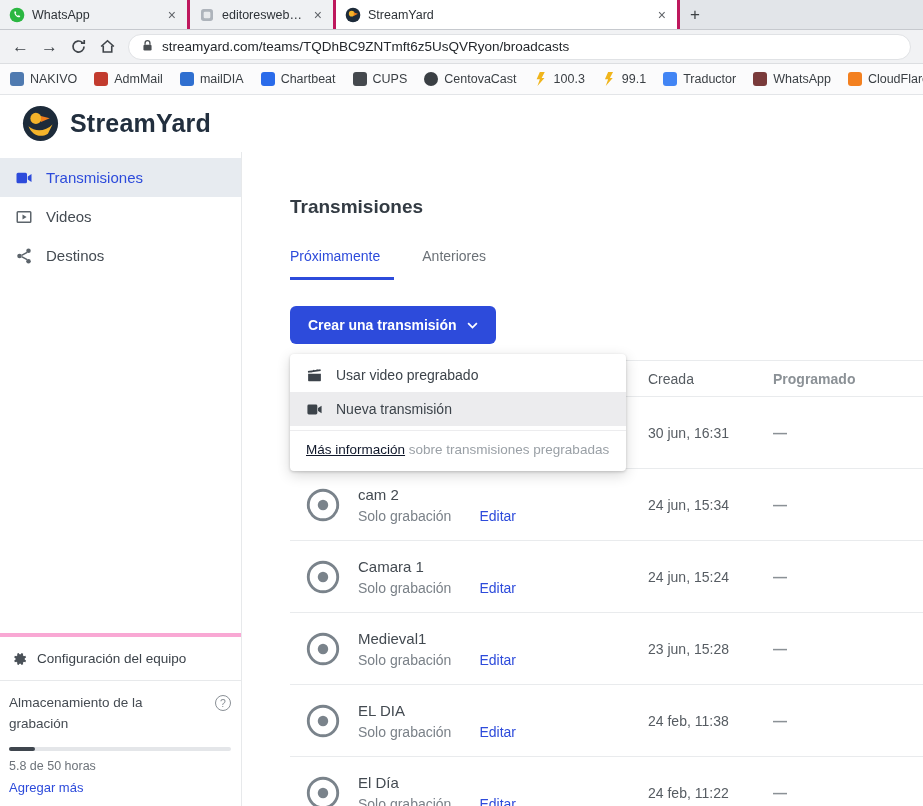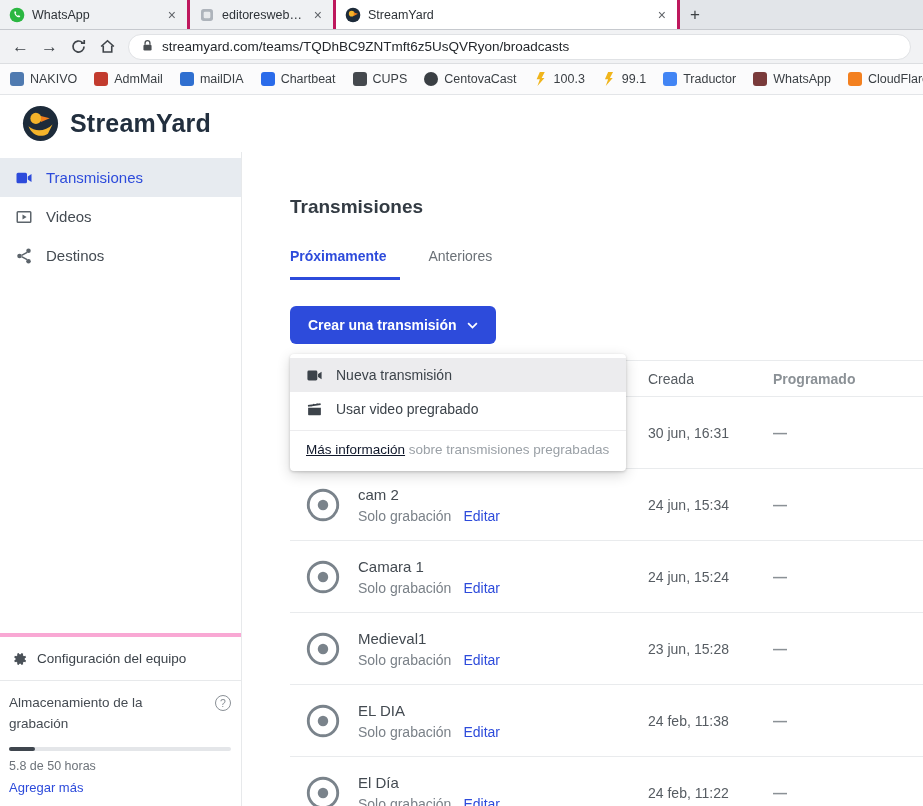--- a/index.html
+++ b/index.html
@@ -79,21 +79,21 @@
   .usage { margin-top:8px; font-size:12.5px; color:#6d737a; }
   .add-more { display:inline-block; margin-top:7px; font-size:13px; color:#2d4bdb;
               font-weight:500; text-decoration:none; cursor:pointer; }
 
   
   .main { flex:1; padding:44px 0 0 48px; overflow:hidden; }
   .page-title { font-size:19px; font-weight:700; color:#333b43; margin-bottom:30px; }
   .mtabs { display:flex; }
   .mtab { font-size:14px; color:#6b7177; padding:0 14px 13px 0; margin-right:28px;
           border-bottom:3px solid transparent; cursor:pointer; }
-  .mtab.active { color:#2d4bdb; font-weight:700; border-bottom-color:#2d4bdb; }
+  .mtab.active { color:#2d4bdb; font-weight:400; border-bottom-color:#2d4bdb; }
 
   .broadcast-area { position:relative; margin-top:26px; }
   .create-btn { display:inline-flex; align-items:center; gap:10px; height:38px;
                 padding:0 18px; background:#2d4bdb; color:#fff; border:none;
                 border-radius:6px; font-size:14px; font-weight:600;
                 font-family:"Liberation Sans", sans-serif; cursor:pointer; }
   .create-btn svg { width:11px; height:7px; }
 
   .dropdown { position:absolute; top:48px; left:0; width:336px; background:#fff;
               border-radius:4px; box-shadow:0 1px 3px rgba(0,0,0,.18),
@@ -109,21 +109,21 @@
   .table { margin-top:16px; border-top:1px solid #e9ebed; }
   .thead { display:flex; align-items:center; height:36px; font-size:13.5px;
            color:#6b7177; border-bottom:1px solid #e9ebed; }
   .trow { display:flex; align-items:center; height:72px;
           border-bottom:1px solid #e9ebed; }
   .cell-name { flex:1; display:flex; align-items:center; gap:16px; padding-left:14px;
                min-width:0; }
   .rec-icon svg { width:38px; height:38px; display:block; }
   .row-title { font-size:15px; color:#434a51; }
   .row-sub { margin-top:5px; font-size:14px; color:#7a8188; }
-  .edit-link { color:#2d4bdb; font-weight:500; margin-left:12px; text-decoration:none;
+  .edit-link { color:#2d4bdb; font-weight:500; margin-left:28px; text-decoration:none;
                cursor:pointer; }
   .cell-created { width:125px; font-size:14px; color:#565c62; }
   .cell-sched { width:150px; font-size:14px; color:#8b9196;font-weight:bold; }
 </style>
 </head>
 <body>
 
 <div class="tab-bar">
   <div class="tab tab-w1">
     <span class="favicon">
@@ -299,31 +299,31 @@
     <div class="broadcast-area">
       <button class="create-btn">
         <span>Crear una transmisión</span>
         <svg viewBox="0 0 12 8">
             <path d="M1 1.4l5 5 5-5" fill="none" stroke="#fff" stroke-width="2"></path>
           </svg>
       </button>
 
       
       <div class="dropdown">
+        <div class="dd-item">
+          <svg viewBox="0 0 24 24">
+              <path d="M3 9.5h18V19a1 1 0 0 1-1 1H4a1 1 0 0 1-1-1zM3.1 8.2l-.5-2.7L20.4 3l.5 2.8zM7.5 7.6l2.3-3.3 1.8-.3-2.3 3.3zm5 -.8l2.3-3.3 1.8-.3-2.3 3.3z"></path>
+            </svg>
+          <span>Usar video pregrabado</span>
+        </div>
         <div class="dd-item hover">
           <svg viewBox="0 0 24 24">
               <path d="M2 7a2 2 0 0 1 2-2h10a2 2 0 0 1 2 2v10a2 2 0 0 1-2 2H4a2 2 0 0 1-2-2zM17 10l5-3.2v10.4L17 14z"></path>
             </svg>
           <span>Nueva transmisión</span>
-        </div>
-        <div class="dd-item">
-          <svg viewBox="0 0 24 24">
-              <path d="M3 9.5h18V19a1 1 0 0 1-1 1H4a1 1 0 0 1-1-1zM3.1 8.2l-.5-2.7L20.4 3l.5 2.8zM7.5 7.6l2.3-3.3 1.8-.3-2.3 3.3zm5 -.8l2.3-3.3 1.8-.3-2.3 3.3z"></path>
-            </svg>
-          <span>Usar video pregrabado</span>
         </div>
         <div class="dd-divider"></div>
         <div class="dd-footer">
           <span class="dd-link">Más información</span><span> sobre transmisiones pregrabadas</span>
         </div>
       </div>
 
       
       <div class="table">
         <div class="thead">

